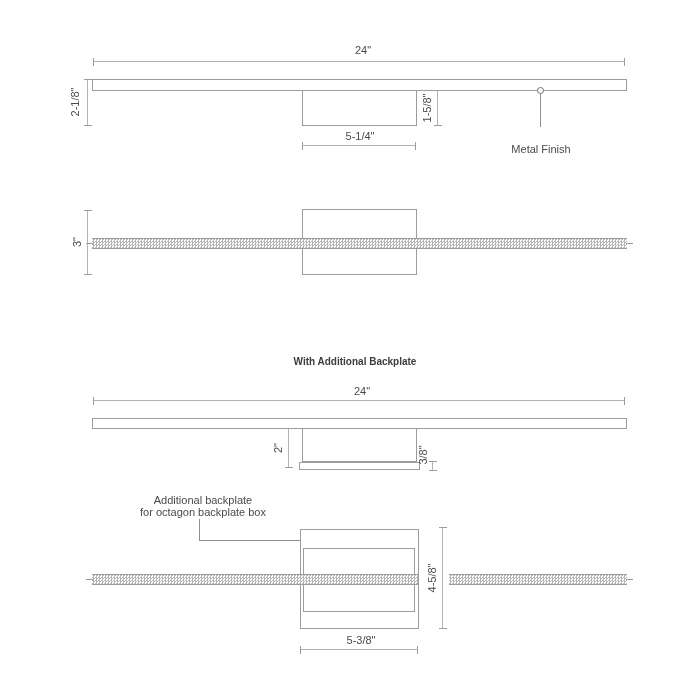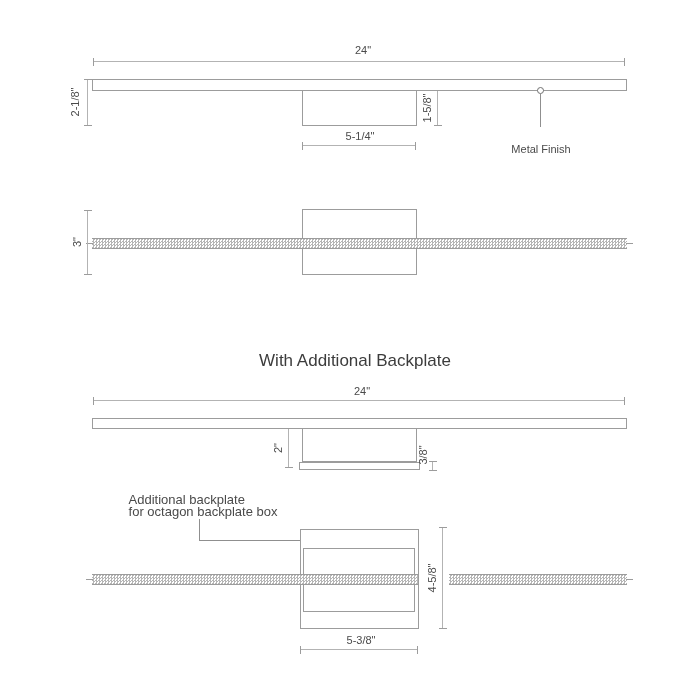--- a/index.html
+++ b/index.html
@@ -9,31 +9,31 @@
   .dim-h{position:absolute;height:0;border-top:1px solid #b3b3b3;}
   .dim-h::before,.dim-h::after{content:"";position:absolute;top:-4px;width:1px;height:8px;background:#9c9c9c;}
   .dim-h::before{left:0;}
   .dim-h::after{right:0;}
   .dim-v{position:absolute;width:0;border-left:1px solid #b3b3b3;}
   .dim-v::before,.dim-v::after{content:"";position:absolute;left:-4px;width:8px;height:1px;background:#9c9c9c;}
   .dim-v::before{top:0;}
   .dim-v::after{bottom:0;}
   .hlabel{position:absolute;transform:translate(-50%,-50%);font-size:11px;color:#4a4a4a;white-space:nowrap;}
   .vlabel{position:absolute;transform:translate(-50%,-50%) rotate(-90deg);font-size:11px;color:#4a4a4a;white-space:nowrap;}
-  .title{position:absolute;transform:translate(-50%,-50%);font-size:17px;font-weight:normal;color:#3c3c3c;white-space:nowrap;}
+  .title{position:absolute;transform:translate(-50%,-50%);font-size:10px;font-weight:bold;color:#3c3c3c;white-space:nowrap;}
   .hatch{position:absolute;height:11px;box-sizing:border-box;border-top:1px solid #9c9c9c;border-bottom:1px solid #9c9c9c;
          background-image:repeating-linear-gradient(45deg,#b5b5b5 0 1px,rgba(0,0,0,0) 1px 3px),
                           repeating-linear-gradient(-45deg,#b5b5b5 0 1px,rgba(0,0,0,0) 1px 3px);
          background-image:repeating-conic-gradient(#b5b5b5 0% 25%,#ffffff 0% 50%);
          background-size:3px 3px;}
   .tick{position:absolute;height:1px;background:#9c9c9c;}
   .leader-v{position:absolute;width:1px;background:#8f8f8f;}
   .leader-h{position:absolute;height:1px;background:#8f8f8f;}
   .circle{position:absolute;width:7px;height:7px;border:1px solid #707070;border-radius:50%;background:#ffffff;box-sizing:border-box;}
-  .note{position:absolute;transform:translate(-50%,-50%);font-size:13px;color:#4a4a4a;text-align:left;line-height:12px;white-space:nowrap;}
+  .note{position:absolute;transform:translate(-50%,-50%);font-size:11px;color:#4a4a4a;text-align:center;line-height:12px;white-space:nowrap;}
 </style>
 </head>
 <body>
 
 <div id="canvas">
 
   <div class="hlabel" style="left:363px;top:50px;">24"</div>
   <div class="dim-h" style="left:93px;top:61px;width:532px;"></div>
 
   <div class="rect" style="left:92px;top:79px;width:535px;height:12px;"></div>

